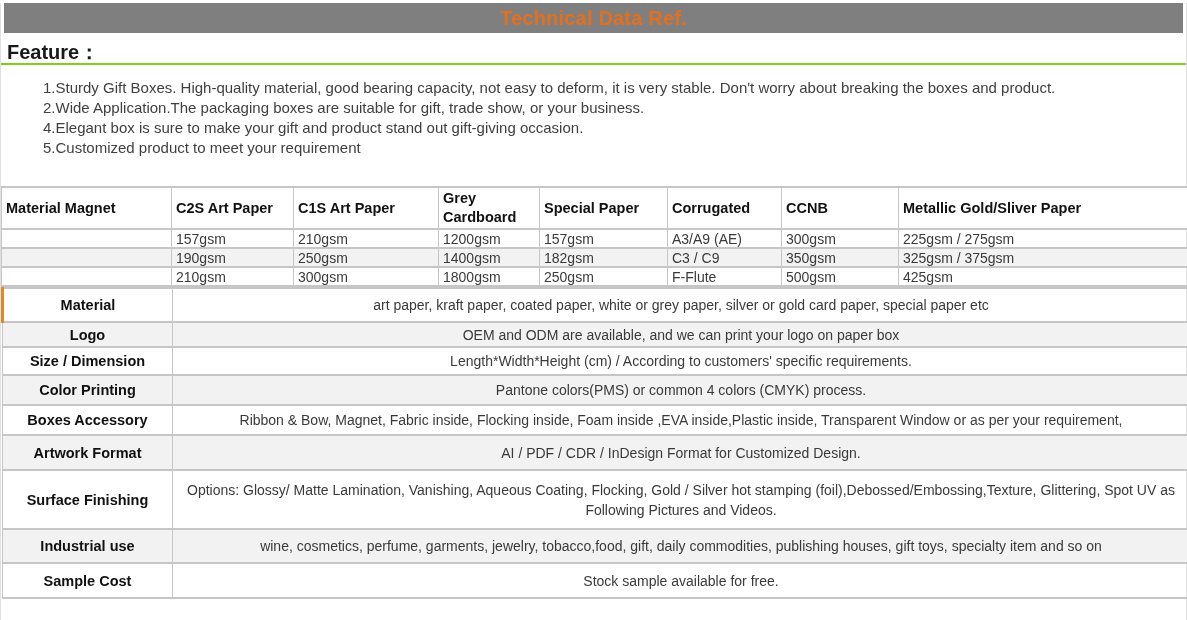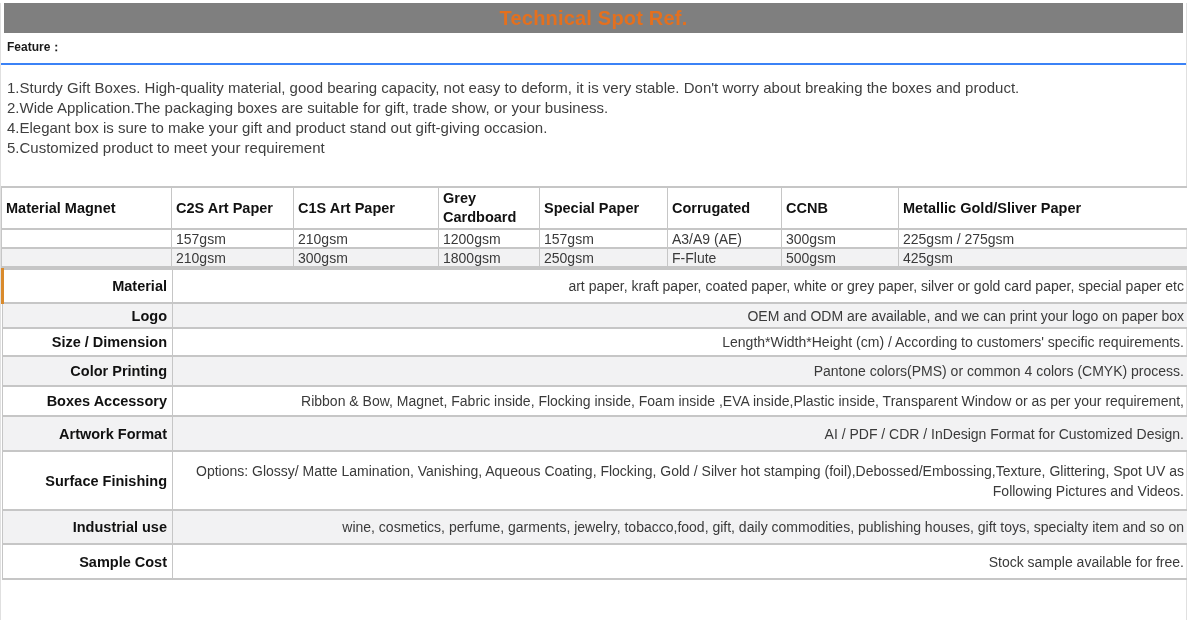--- a/index.html
+++ b/index.html
@@ -16,46 +16,46 @@
   
   .title-bar{
     margin:3px 3px 2px 3px;height:30px;background:#7f7f7f;
     text-align:center;line-height:30px;
   }
   .title-bar span{
     color:#e4701e;font-size:20px;font-weight:bold;letter-spacing:0.2px;
   }
   
   .feature-heading{
-    height:22px;padding:4px 6px 2px 6px;border-bottom:2px solid #3b82f6;
-    font-size:12px;font-weight:bold;color:#1a1a1a;
+    height:22px;padding:4px 6px 2px 6px;border-bottom:2px solid #84cc16;
+    font-size:20px;font-weight:bold;color:#1a1a1a;
   }
   .feature-list{
     padding:13px 6px 0 6px;height:108px;box-sizing:content-box;
-    font-size:15px;line-height:20px;color:#3f3f3f;
+    font-size:15px;line-height:20px;color:#3f3f3f;margin-left:36px;
   }
   .feature-line{white-space:nowrap;overflow:hidden;}
   
   table{border-collapse:collapse;table-layout:fixed;width:1187px;font-size:14px;}
   
   .spec th,.spec td{
     border:1px solid #c6c6c6;border-top-width:2px;border-bottom-width:2px;
     padding:0 4px;text-align:left;vertical-align:middle;
     overflow:hidden;white-space:nowrap;
   }
   .spec thead th{
     height:40px;font-size:14.5px;font-weight:bold;color:#111;
     white-space:normal;line-height:19px;background:#ffffff;
   }
   .spec tbody td{height:17px;color:#3a3a3a;}
   .spec tbody tr:nth-child(even){background:#f2f2f3;}
   
   .detail th,.detail td{
     border:1px solid #c6c6c6;border-top-width:2px;border-bottom-width:2px;
-    padding:0 5px;text-align:right;vertical-align:middle;line-height:20px;
+    padding:0 5px;text-align:center;vertical-align:middle;line-height:20px;
   }
   .detail th{font-weight:bold;color:#111;font-size:14.5px;white-space:nowrap;}
   .detail td{color:#3a3a3a;}
   .detail tr:nth-child(even){background:#f2f2f3;}
   .detail tr:nth-child(1){height:34px;}
   .detail tr:nth-child(2){height:25px;}
   .detail tr:nth-child(3){height:28px;}
   .detail tr:nth-child(4){height:30px;}
   .detail tr:nth-child(5){height:30px;}
   .detail tr:nth-child(6){height:35px;}
@@ -63,21 +63,21 @@
   .detail tr:nth-child(8){height:34px;}
   .detail tr:nth-child(9){height:35px;}
   .detail tr:nth-child(1) th{border-left:3px solid #d98a2c;}
 </style>
 </head>
 <body>
 
 <div class="page">
 
   <div class="title-bar">
-    <span>Technical Spot Ref.</span>
+    <span>Technical Data Ref.</span>
   </div>
 
   <div class="feature-heading">Feature：</div>
 
   <div class="feature-list" id="feature-list">
       <div class="feature-line">1.Sturdy Gift Boxes. High-quality material, good bearing capacity, not easy to deform, it is very stable. Don't worry about breaking the boxes and product.</div>
       <div class="feature-line">2.Wide Application.The packaging boxes are suitable for gift, trade show, or your business.</div>
       <div class="feature-line">4.Elegant box is sure to make your gift and product stand out gift-giving occasion.</div>
       <div class="feature-line">5.Customized product to meet your requirement</div>
     </div>
@@ -108,20 +108,30 @@
     <tbody id="spec-body">
         <tr>
           <td></td>
           <td>157gsm</td>
           <td>210gsm</td>
           <td>1200gsm</td>
           <td>157gsm</td>
           <td>A3/A9 (AE)</td>
           <td>300gsm</td>
           <td>225gsm / 275gsm</td>
+        </tr>
+        <tr>
+          <td></td>
+          <td>190gsm</td>
+          <td>250gsm</td>
+          <td>1400gsm</td>
+          <td>182gsm</td>
+          <td>C3 / C9</td>
+          <td>350gsm</td>
+          <td>325gsm / 375gsm</td>
         </tr>
         <tr>
           <td></td>
           <td>210gsm</td>
           <td>300gsm</td>
           <td>1800gsm</td>
           <td>250gsm</td>
           <td>F-Flute</td>
           <td>500gsm</td>
           <td>425gsm</td>

